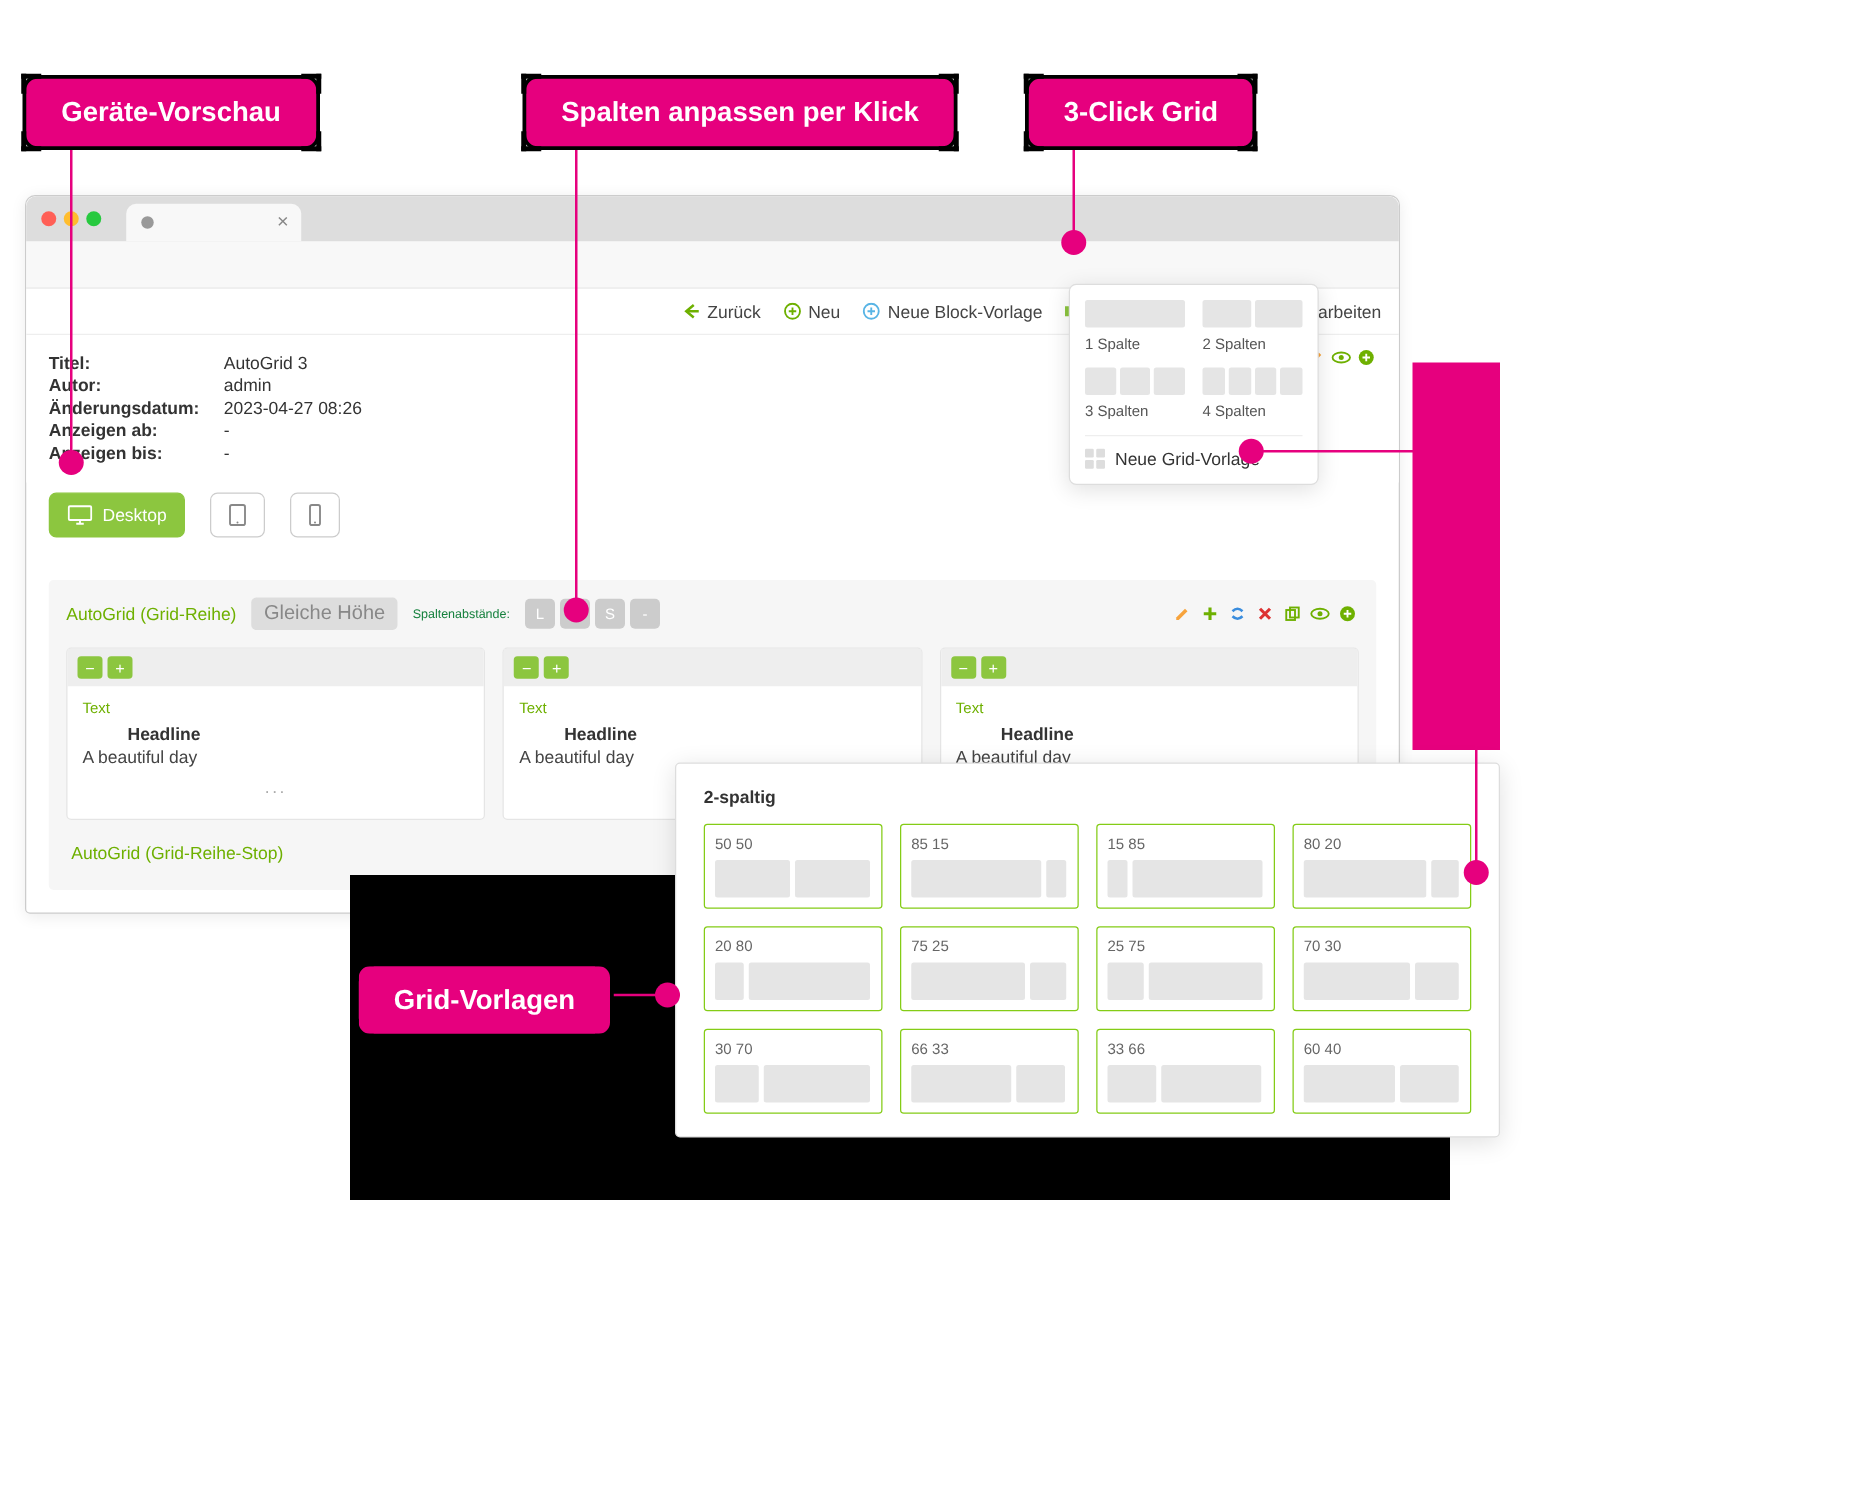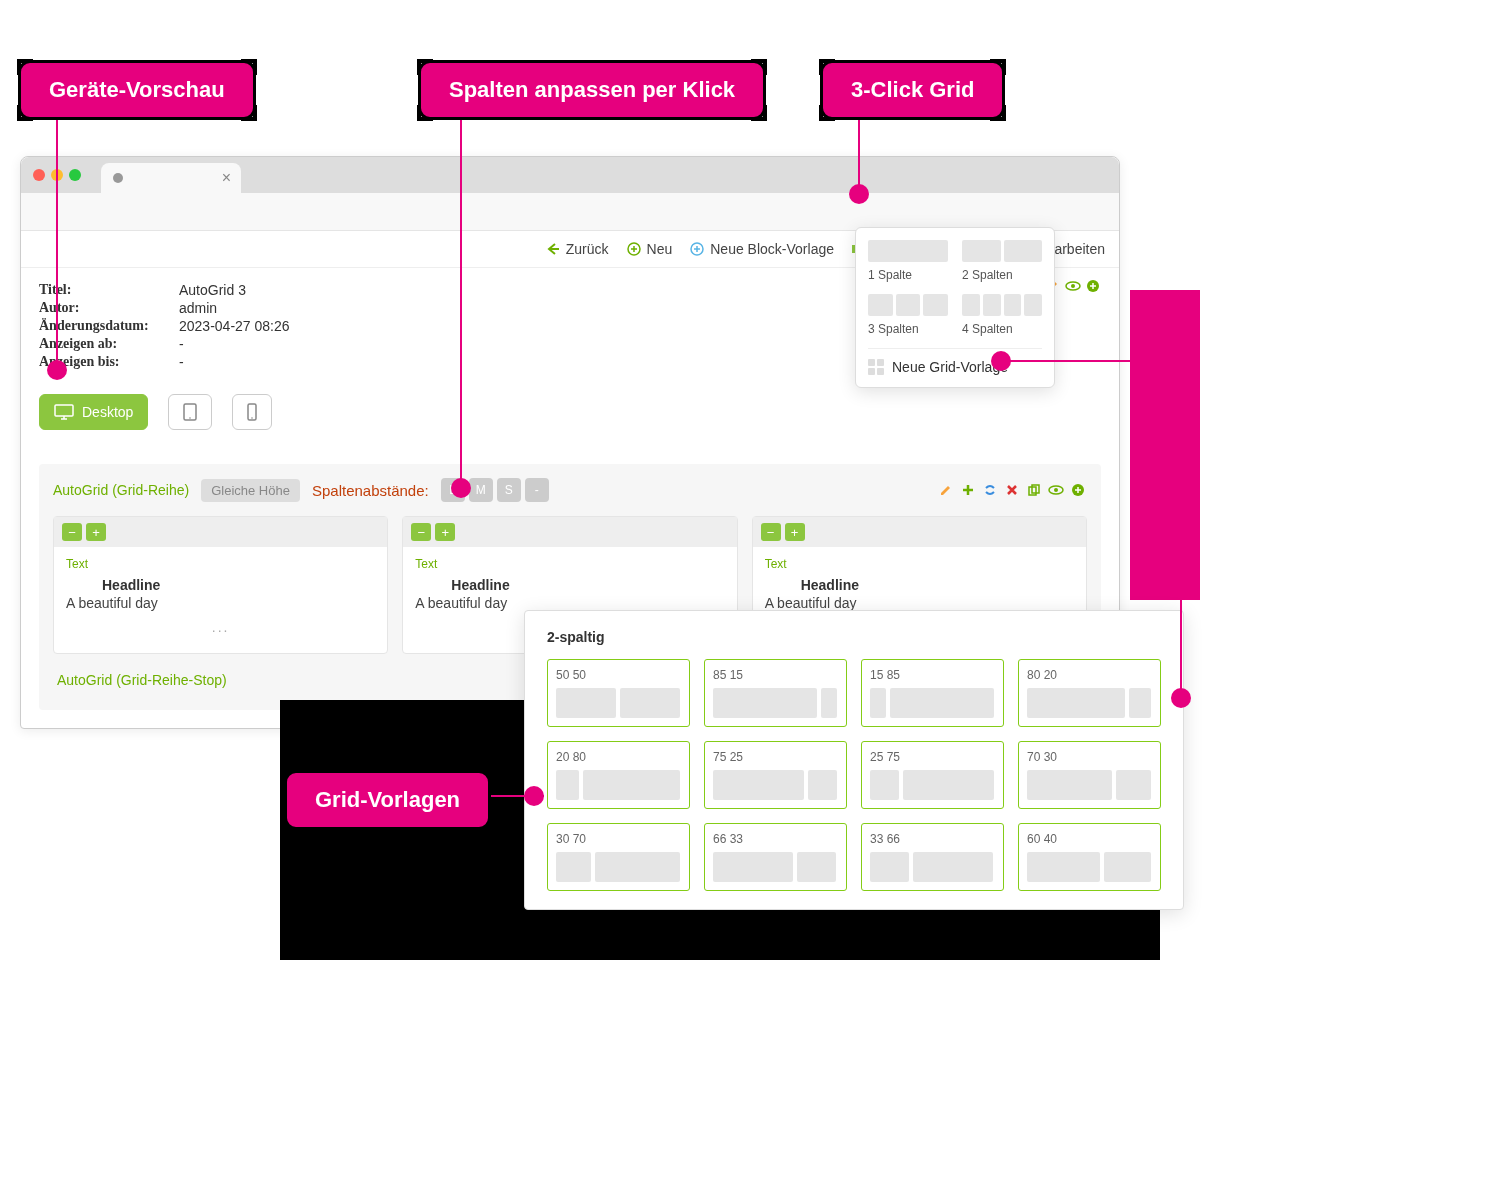--- a/index.html
+++ b/index.html
@@ -29,21 +29,21 @@
 .addressbar { background: #f8f8f8; height: 38px; border-bottom: 1px solid #e5e5e5; }
 
 
 .toolbar { display: flex; justify-content: flex-end; padding: 10px 14px; gap: 18px; background: #fff; border-bottom: 1px solid #eee; text-align: right; }
 .toolbar-item { display: flex; align-items: center; gap: 6px; color: #444; cursor: pointer; }
 .toolbar-item .icon { display: flex; align-items: center; }
 
 
 .meta { padding: 14px 18px; background: #fff; position: relative; }
 .meta-row { display: flex; margin-bottom: 2px; }
-.meta-label { font-weight: 700; width: 140px; font-family: Liberation Serif, serif; }
+.meta-label { font-weight: 700; width: 140px; }
 .meta-value { color: #333; }
 .meta-actions { position: absolute; right: 18px; top: 10px; display: flex; gap: 4px; }
 .mini-icon { width: 16px; height: 16px; display: inline-flex; align-items: center; justify-content: center; }
 
 
 .devices { display: flex; gap: 20px; padding: 8px 18px 16px; }
 .device-btn { border: 1px solid #ccc; border-radius: 6px; padding: 8px 14px; display: flex; align-items: center; gap: 8px; background: #fff; cursor: pointer; }
 .device-btn.active { background: #8cc63f; border-color: #8cc63f; color: #fff; }
 .device-btn .dicon { display: flex; }
 
@@ -56,22 +56,22 @@
 .pop-label { font-size: 12px; color: #555; }
 .popover-footer { border-top: 1px solid #eee; margin-top: 12px; padding-top: 10px; display: flex; align-items: center; gap: 8px; cursor: pointer; }
 .grid-vorlage-icon { display: grid; grid-template-columns: 1fr 1fr; gap: 2px; width: 16px; height: 16px; }
 .grid-vorlage-icon span { background: #ddd; border-radius: 1px; }
 
 
 .content { padding: 18px; }
 .grid-block { background: #f6f6f6; border-radius: 4px; padding: 14px; }
 .grid-header { display: flex; align-items: center; gap: 12px; margin-bottom: 14px; }
 .grid-title { color: #6eb000; font-size: 14px; }
-.pill-btn { background: #ddd; color: #888; border-radius: 4px; padding: 4px 10px; font-size: 13px; }
-.spacing-label { color: #c2410c; font-size: 15px; }
+.pill-btn { background: #ddd; color: #888; border-radius: 4px; padding: 4px 10px; font-size: 16px; }
+.spacing-label { color: #15803d; font-size: 10px; }
 .spacing-btns { display: flex; gap: 4px; }
 .sq-btn { width: 24px; height: 24px; background: #ccc; color: #fff; border-radius: 4px; display: flex; align-items: center; justify-content: center; font-size: 12px; cursor: pointer; }
 .grid-actions { margin-left: auto; display: flex; gap: 4px; }
 .act { width: 18px; height: 18px; display: flex; align-items: center; justify-content: center; cursor: pointer; }
 
 .columns { display: flex; gap: 14px; }
 .col { flex: 1; background: #fff; border: 1px solid #e5e5e5; border-radius: 4px; }
 .col-head { background: #eee; padding: 6px 8px; display: flex; gap: 4px; }
 .col-btn { background: #8cc63f; color: #fff; width: 20px; height: 18px; border-radius: 3px; display: flex; align-items: center; justify-content: center; font-size: 13px; cursor: pointer; }
 .col-body { padding: 10px 12px 18px; }
@@ -80,21 +80,21 @@
 .col-text { color: #444; }
 .ellipsis { text-align: center; color: #aaa; margin-top: 8px; letter-spacing: 2px; }
 
 .grid-stop { color: #6eb000; padding: 18px 4px 8px; }
 
 
 .black-panel { position: absolute; background: #000; z-index: 1; }
 .pink-panel { position: absolute; background: #e6007e; z-index: 2; }
 
 
-.templates { position: absolute; left: 524px; top: 610px; width: 660px; background: #fff; border: 1px solid #ddd; border-radius: 4px; box-shadow: 0 4px 20px rgba(0,0,0,0.12); padding: 18px 22px; z-index: 50; }
+.templates { position: absolute; left: 540px; top: 610px; width: 660px; background: #fff; border: 1px solid #ddd; border-radius: 4px; box-shadow: 0 4px 20px rgba(0,0,0,0.12); padding: 18px 22px; z-index: 50; }
 .templates h3 { font-size: 14px; margin-bottom: 14px; }
 .tmpl-grid { display: grid; grid-template-columns: repeat(4, 1fr); gap: 14px; }
 .tmpl-item { border: 1px solid #84cc16; border-radius: 3px; padding: 8px; cursor: pointer; }
 .tmpl-label { font-size: 12px; color: #666; margin-bottom: 6px; }
 .tmpl-preview { height: 30px; display: flex; gap: 4px; }
 .tmpl-preview span { background: #e5e5e5; border-radius: 2px; }
 
 
 .bracket { position: absolute; width: 16px; height: 16px; }
 .bracket.tl { top: -4px; left: -4px; border-top: 4px solid #000; border-left: 4px solid #000; }

